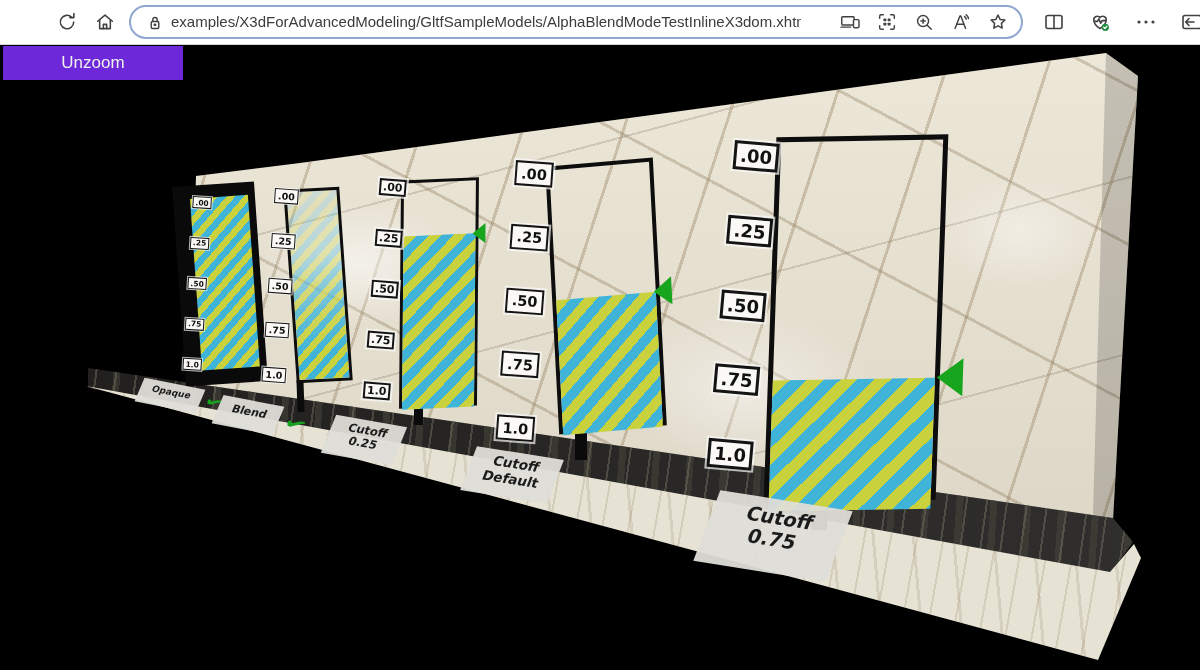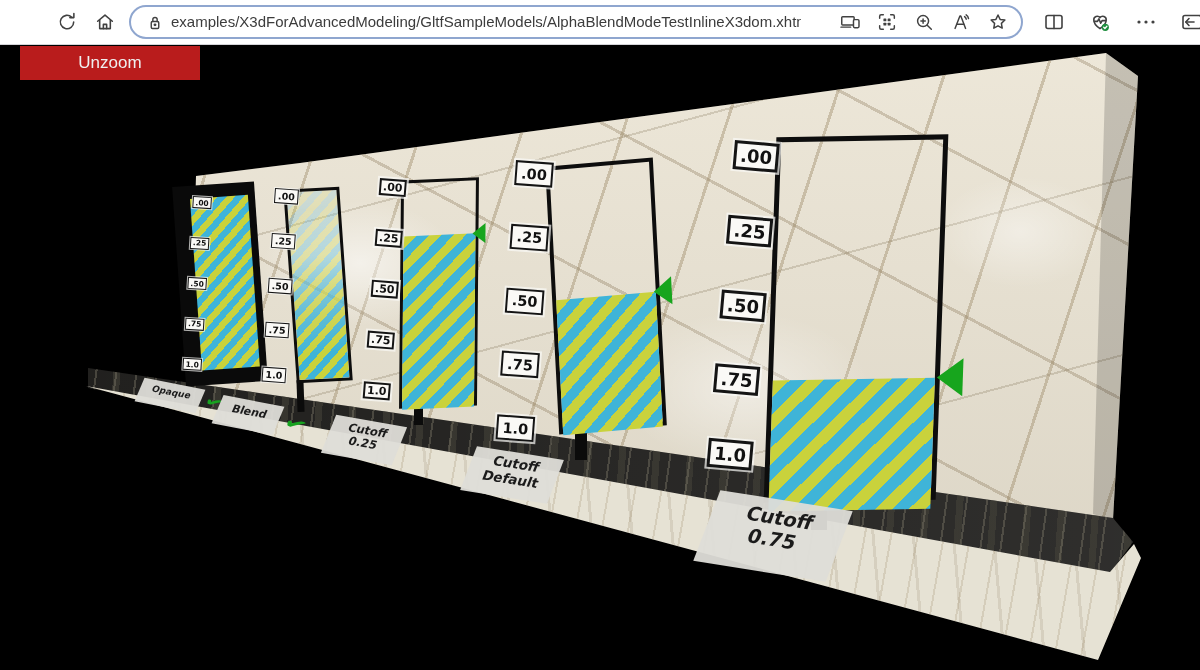--- a/index.html
+++ b/index.html
@@ -120,22 +120,22 @@
   .pq2{left:217px;top:356px;width:62px;height:30px;font-size:11px;padding-top:6px;box-sizing:border-box;
        transform:rotate(11deg) skewX(-12deg);}
   .pq2 .check{right:-25px;top:4px;font-size:18px;}
   .pq3{left:328px;top:376px;width:72px;height:40px;font-size:11.5px;padding-top:4px;box-sizing:border-box;
        transform:rotate(10deg) skewX(-12deg);}
   .pq4{left:468px;top:408px;width:88px;height:46px;font-size:13.5px;padding-top:4px;box-sizing:border-box;
        transform:rotate(9deg) skewX(-12deg);}
   .pq5{left:706px;top:455px;width:134px;height:74px;font-size:19.5px;padding-top:8px;box-sizing:border-box;
        transform:rotate(9deg) skewX(-12deg);}
 
-  .unzoom{position:absolute;left:3px;top:2px;width:180px;height:34px;background:#b91c1c;border:none;
-          color:#efefef;font-size:17px;font-family:"Liberation Sans",sans-serif;z-index:30;cursor:pointer;margin-left:17px;}
+  .unzoom{position:absolute;left:3px;top:2px;width:180px;height:34px;background:#6d28d9;border:none;
+          color:#efefef;font-size:17px;font-family:"Liberation Sans",sans-serif;z-index:30;cursor:pointer;}
 </style>
 </head>
 <body>
 
 <div id="app">
 
   <header class="chrome">
     <button class="icon-btn" id="btn-refresh">
       <span><svg width="22" height="22" viewBox="0 0 24 24" fill="none" stroke="currentColor" stroke-width="1.7" stroke-linecap="round" stroke-linejoin="round">
             <path d="M19.3 12a7.3 7.3 0 1 1-2.1-5.1"></path>

